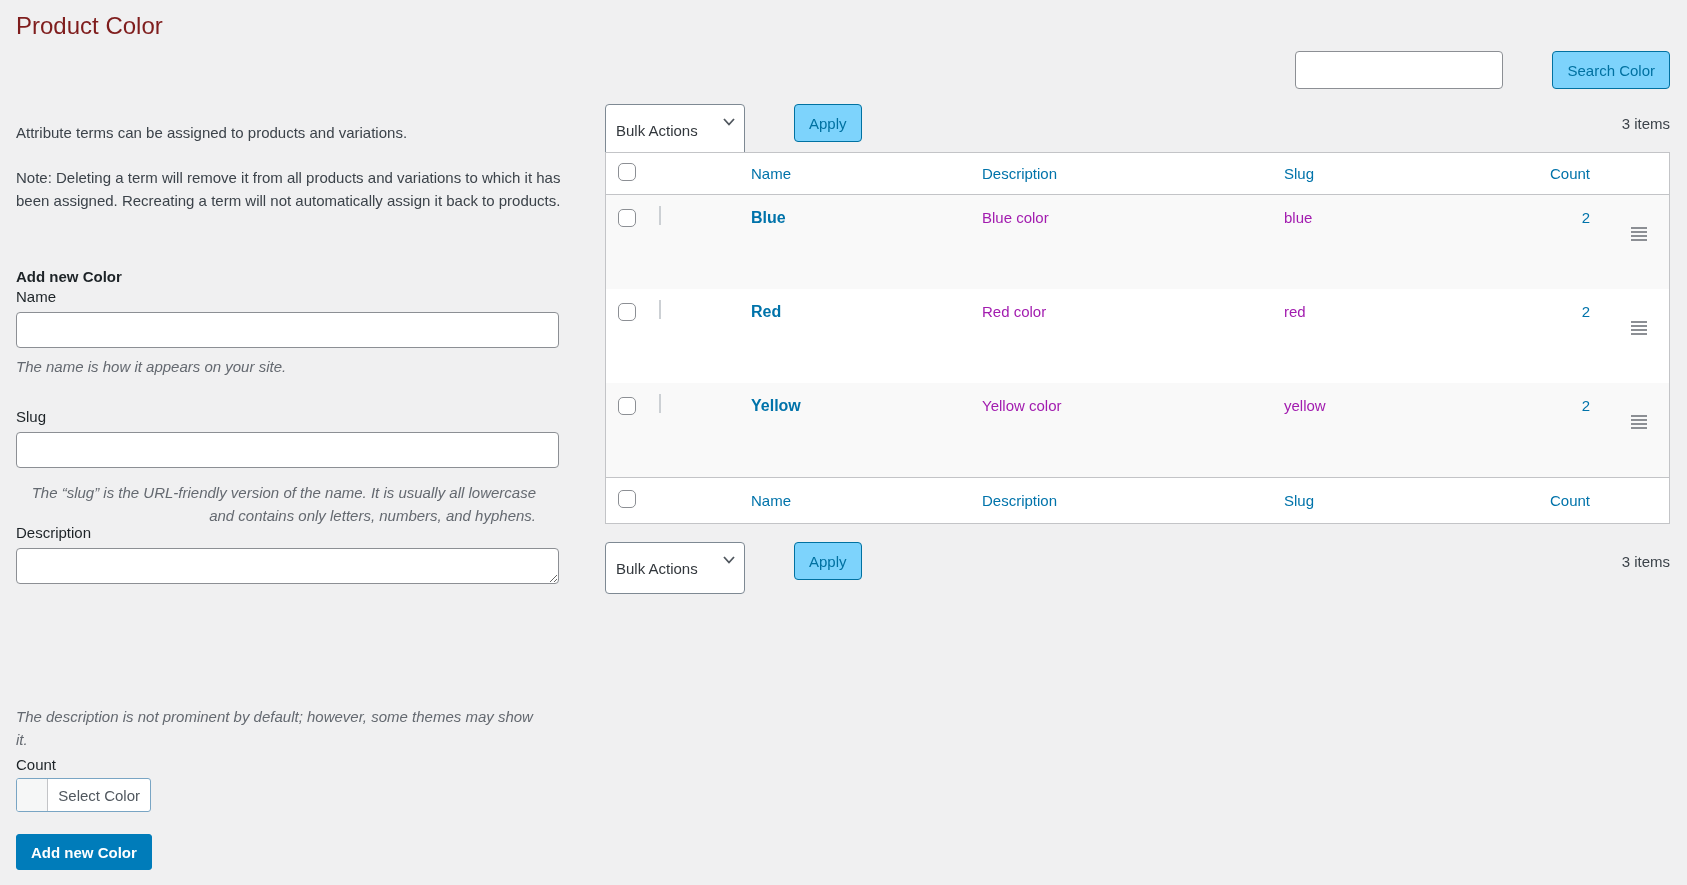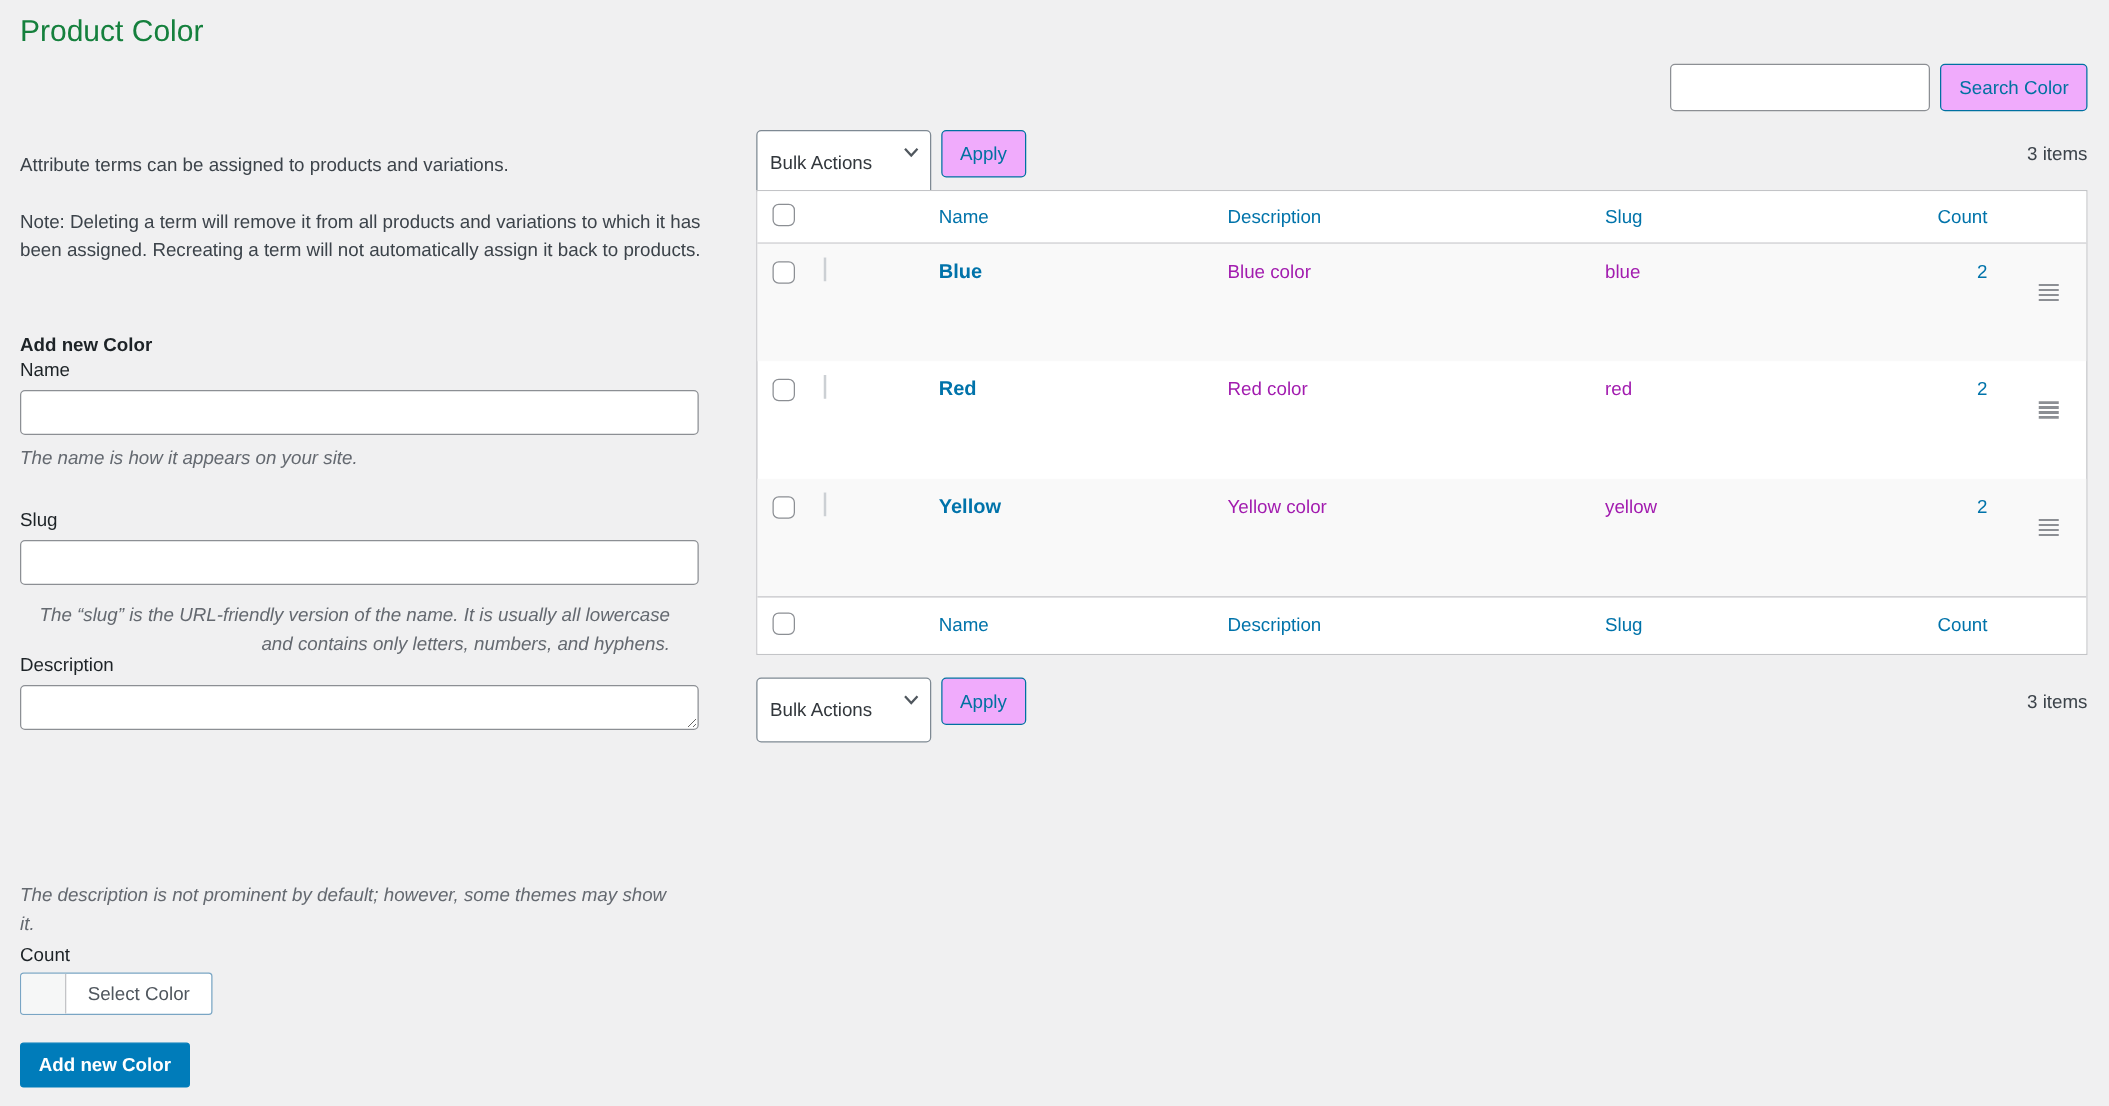--- a/index.html
+++ b/index.html
@@ -8,41 +8,41 @@
     font-family: "Liberation Sans", sans-serif;
     background: #f0f0f1;
     color: #3c434a;
     font-size: 15px;
     position: relative;
     overflow: hidden;
   }
   
   .left-col { position: absolute; left: 16px; top: 0; width: 545px; height: 885px; }
   .left-col > * { position: absolute; left: 0; }
-  h1.page-title { top: 12px; font-size: 24px; font-weight: 400; color: #15803d; }
+  h1.page-title { top: 12px; font-size: 24px; font-weight: 400; color: #7f1d1d; }
   .intro { top: 122px; width: 545px; line-height: 1.5; }
   .note  { top: 166px; width: 546px; line-height: 1.55; }
   h2.form-heading { top: 268px; font-size: 15px; font-weight: 700; color: #1d2327; }
   .field-label { font-size: 15px; color: #1d2327; display: block; }
   .lbl-name { top: 288px; } .inp-name { top: 312px; }
   .hlp-name { top: 356px; }
   .lbl-slug { top: 408px; } .inp-slug { top: 432px; }
   .hlp-slug { top: 482px; text-align: right; }
   .lbl-desc { top: 524px; }
   .inp-desc { top: 548px; height: 145px; width: 543px; resize: both; }
   .hlp-desc { top: 706px; }
   .lbl-color { top: 756px; }
   .text-input, .inp-desc {
     width: 543px; height: 36px;
     border: 1px solid #8c8f94; border-radius: 4px;
     background: #fff; font: inherit; color: #2c3338; padding: 4px 8px;
   }
   .helper { font-style: italic; color: #646970; width: 520px; line-height: 1.5; }
   .color-picker-btn {
-    top: 778px; height: 34px; width: 154px;
+    top: 778px; height: 34px; width: 135px;
     display: flex; align-items: stretch;
     background: #fff; border: 1px solid #79a5c4; border-radius: 3px;
     cursor: pointer; padding: 0; overflow: hidden;
   }
   .color-swatch { width: 36px; background: #f6f7f7; border-right: 1px solid #c3c4c7; }
   .color-picker-label { flex: 1; display: flex; align-items: center; justify-content: center;
     font-size: 15px; color: #50575e; padding: 0 10px; white-space: nowrap; }
   .primary-btn {
     top: 834px; height: 36px;
     background: #007cba; border: 1px solid #007cba; border-radius: 3px;
@@ -50,23 +50,24 @@
     font-family: inherit;
   }
   
   .right-col { position: absolute; left: 605px; top: 0; width: 1065px; height: 885px; }
   .search-row { position: absolute; top: 51px; right: 0; display: flex; gap: 8px; }
   .search-input {
     width: 208px; height: 38px; border: 1px solid #8c8f94; border-radius: 4px;
     background: #fff; font: inherit; padding: 0 8px;
   }
   .secondary-btn {
-    height: 38px; background: #f0abfc; border: 1px solid #0071a1; border-radius: 4px;
+    height: 38px; background: #7dd3fc; border: 1px solid #0071a1; border-radius: 4px;
     color: #0071a1; font-size: 15px; padding: 0 14px; cursor: pointer; font-family: inherit;
     white-space: nowrap;
+    margin-left: 41px;
   }
   .tablenav { position: absolute; left: 0; right: 0; display: flex; gap: 8px; align-items: center; }
   .tablenav.top { top: 104px; } .tablenav.bottom { top: 542px; }
   .items-count { margin-left: auto; color: #3c434a; font-size: 15px; }
   .select-wrap { position: relative; height: 38px; }
   .bulk-select {
     appearance: none; -webkit-appearance: none;
     height: 52px; width: 140px;
     border: 1px solid #7e8993; border-radius: 4px; background: #fff;
     font: inherit; color: #32373c; padding: 0 30px 0 10px; cursor: pointer;

